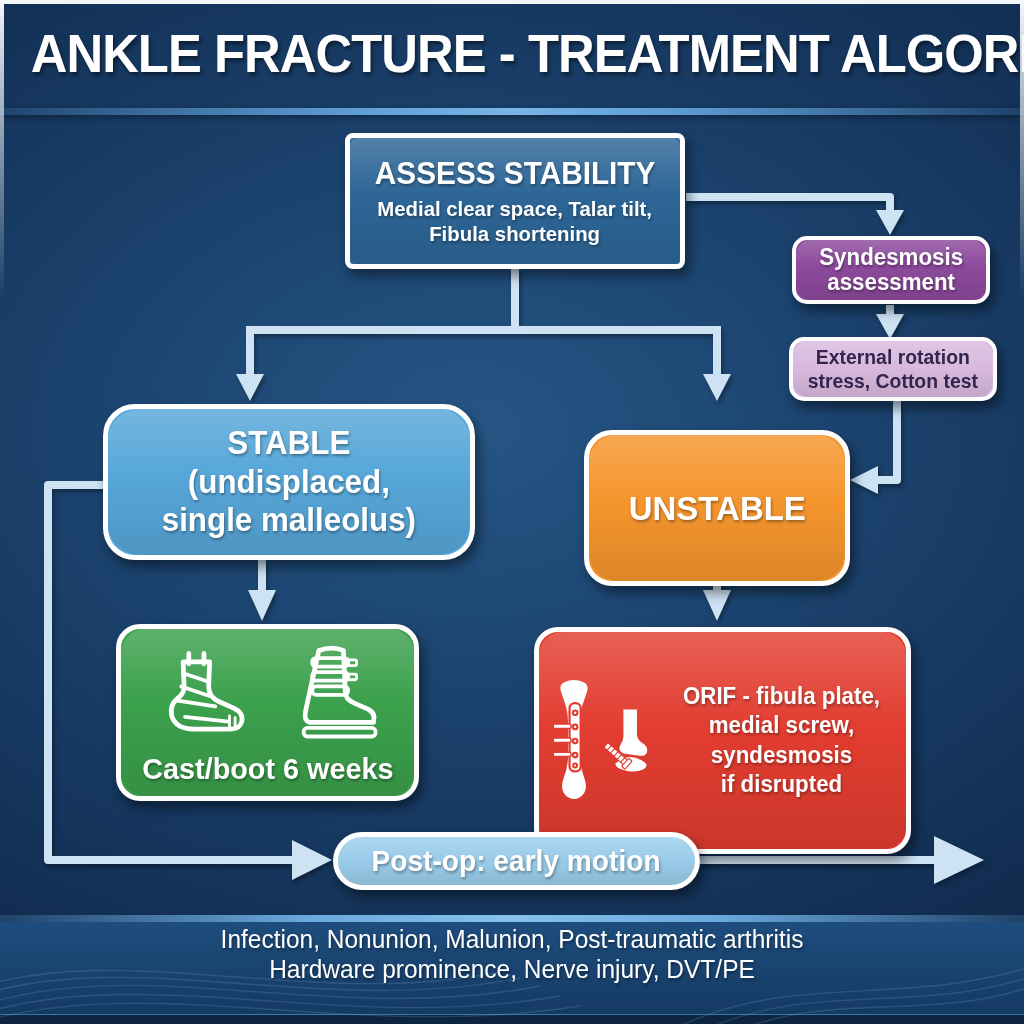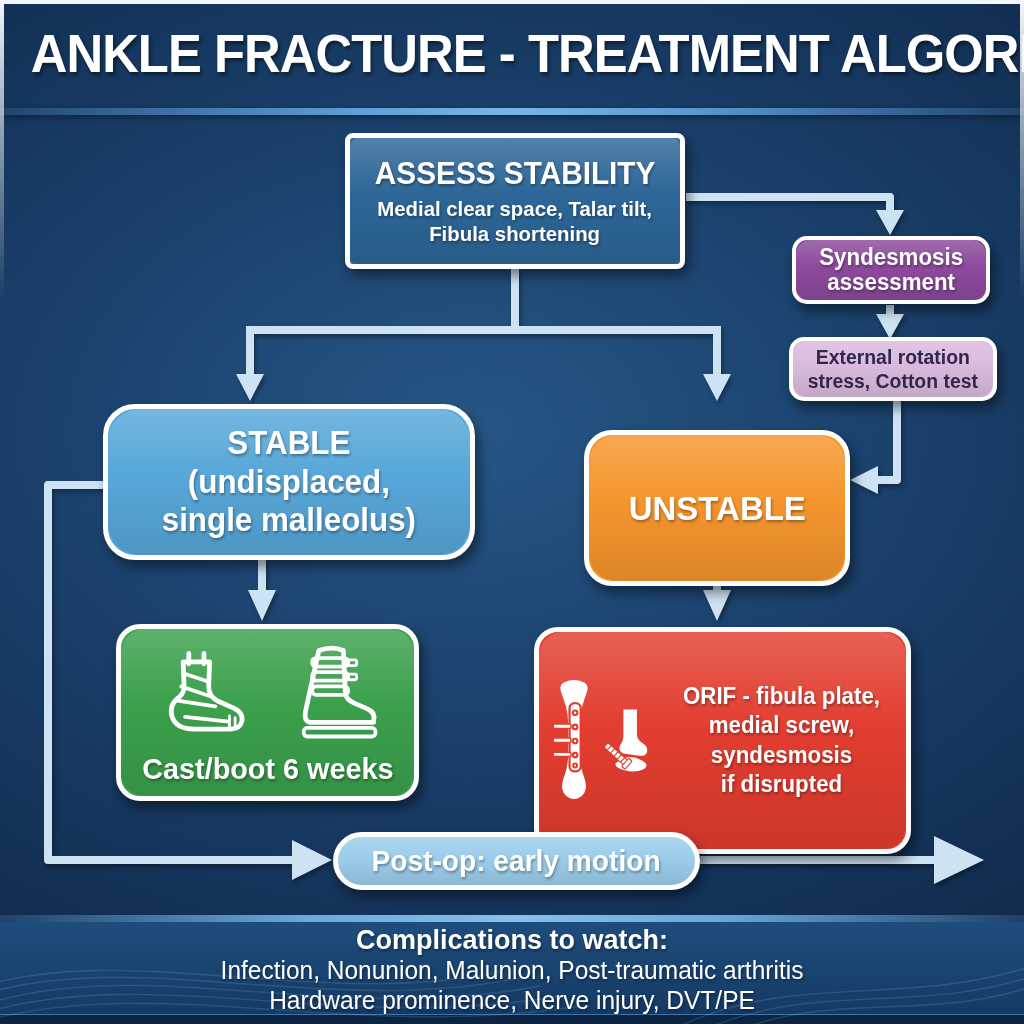--- a/index.html
+++ b/index.html
@@ -240,18 +240,17 @@
 medial screw,
 syndesmosis
 if disrupted</div>
   </div>
 
   <div class="node postop" style="background: rgb(155, 205, 235); color: rgb(255, 255, 255); justify-content: center;">
     <div class="node-label">Post-op: early motion</div>
   </div>
 
   <div class="footer-text">
-    <div class="footer-heading">Complications to watch:</div>
     <div class="footer-line">Infection, Nonunion, Malunion, Post-traumatic arthritis</div>
     <div class="footer-line">Hardware prominence, Nerve injury, DVT/PE</div>
   </div>
 
 </div>
 
 </body></html>

